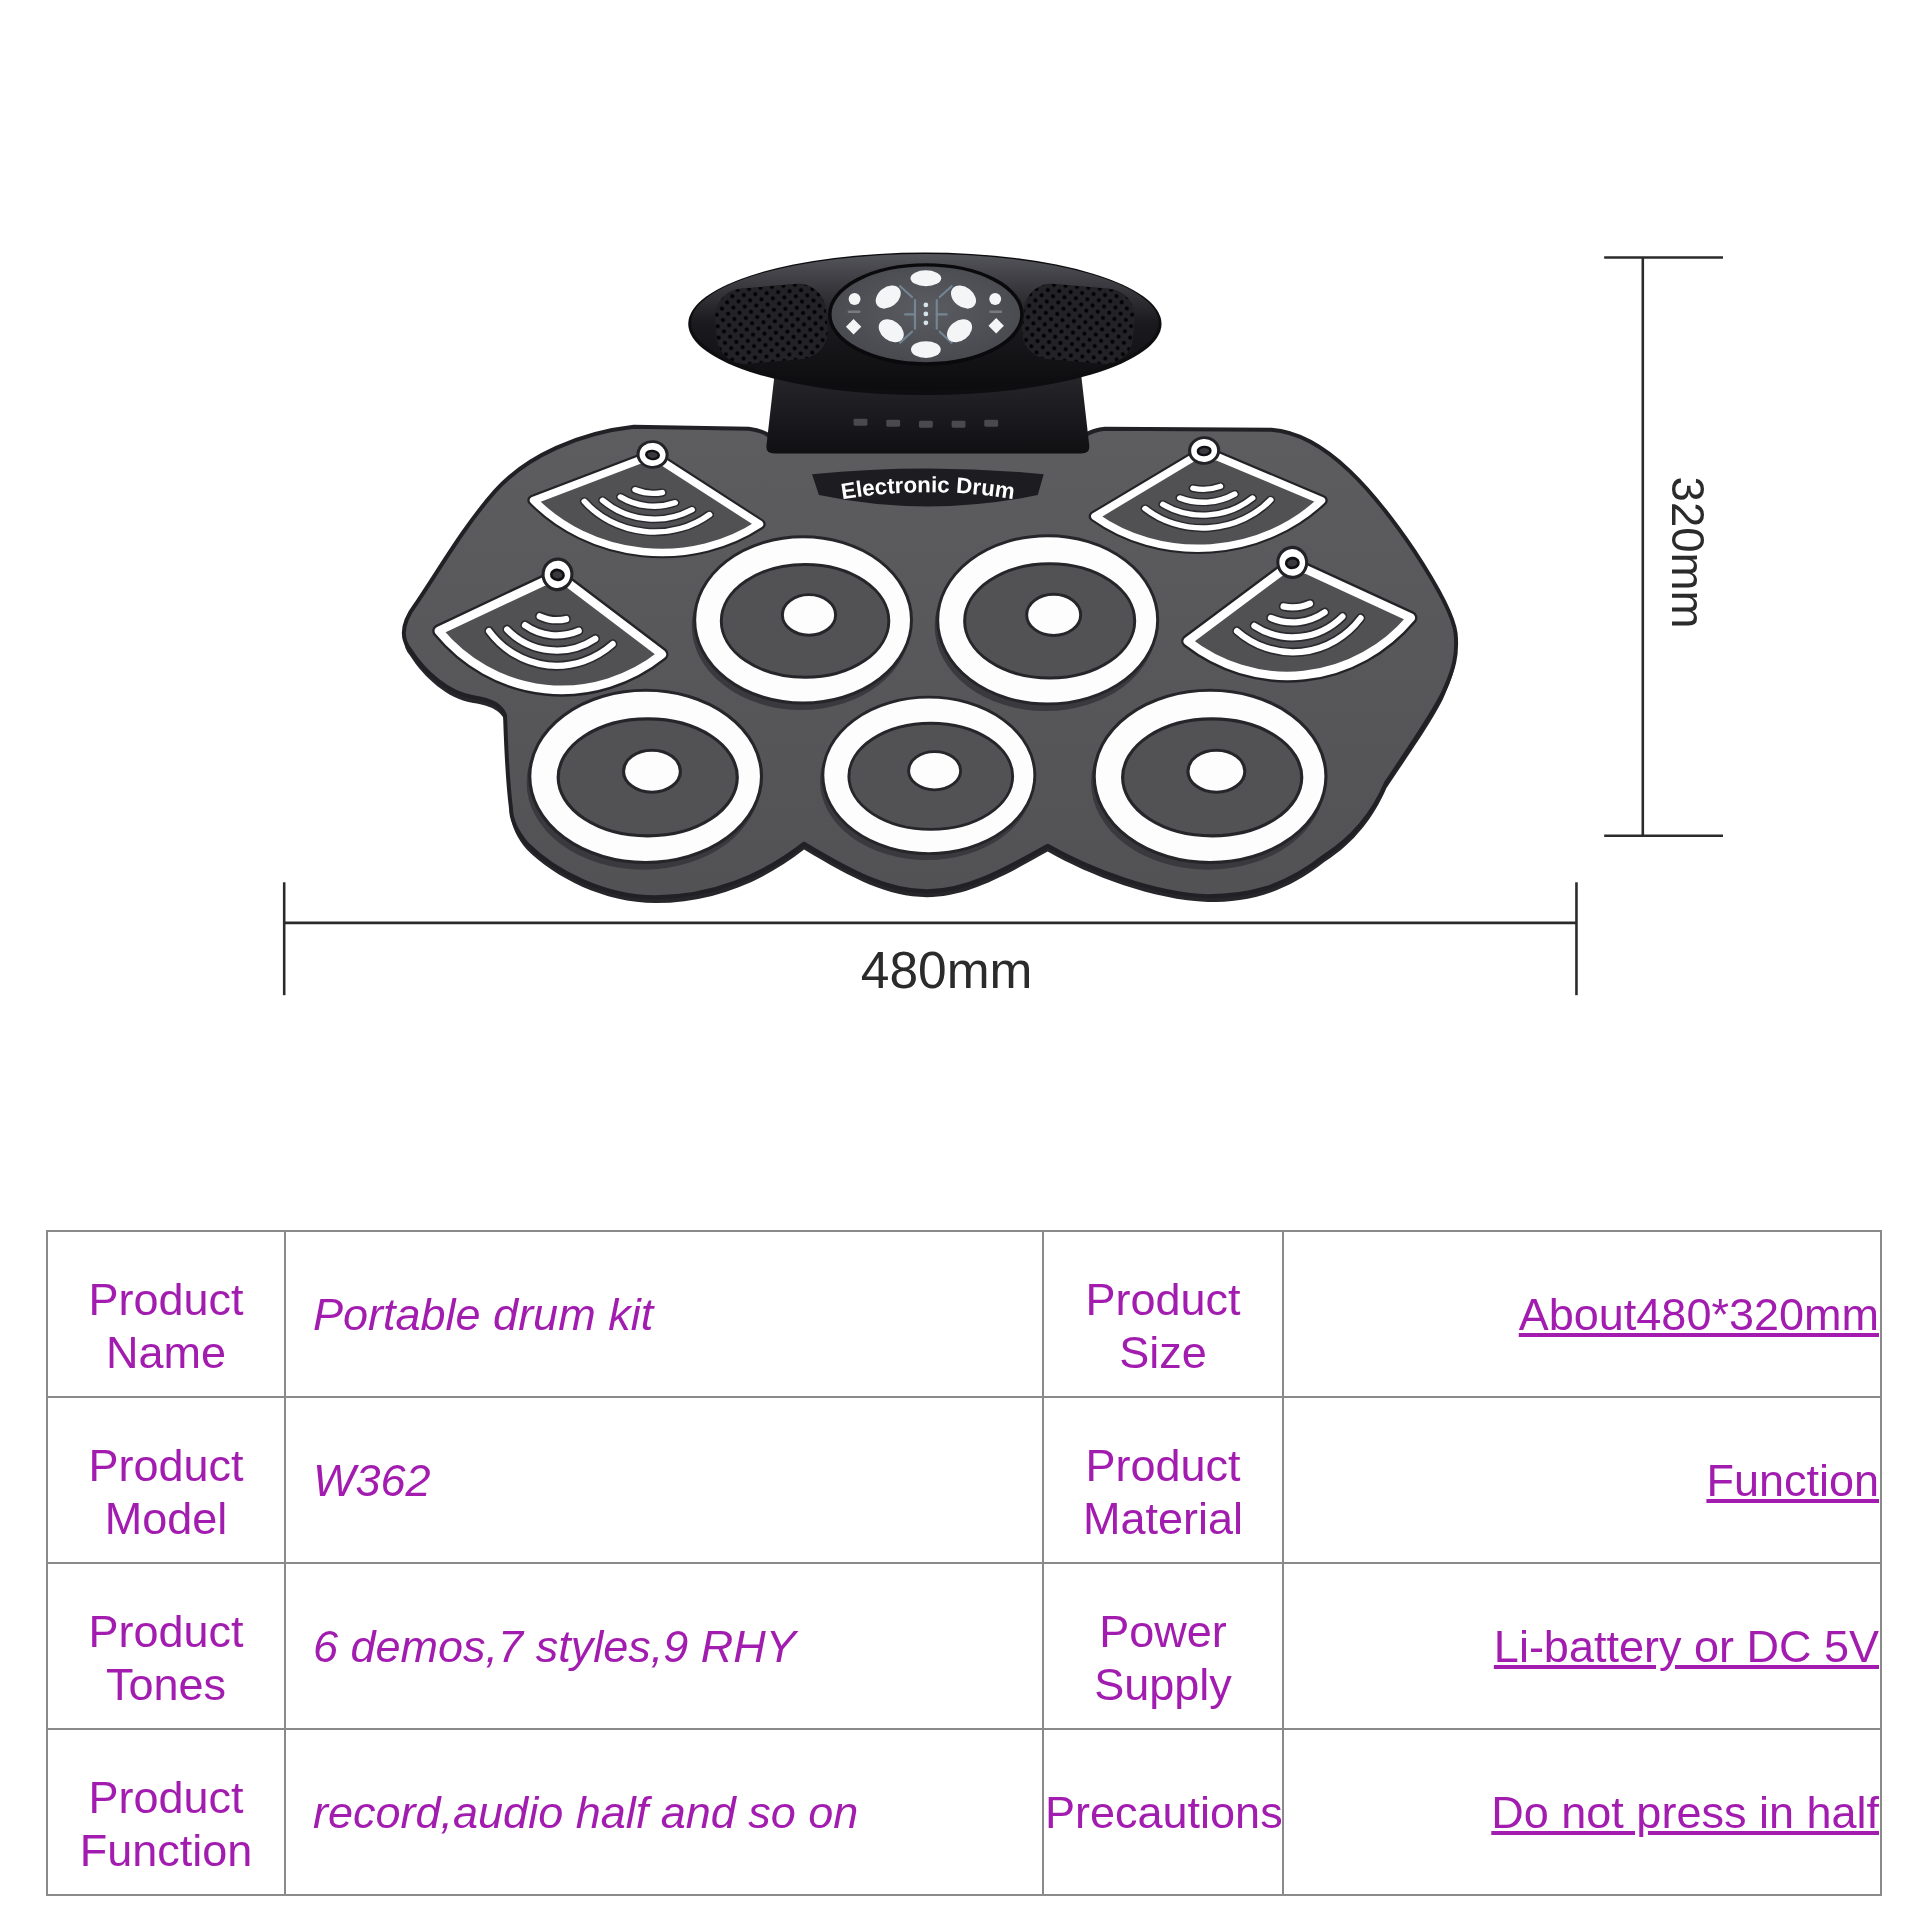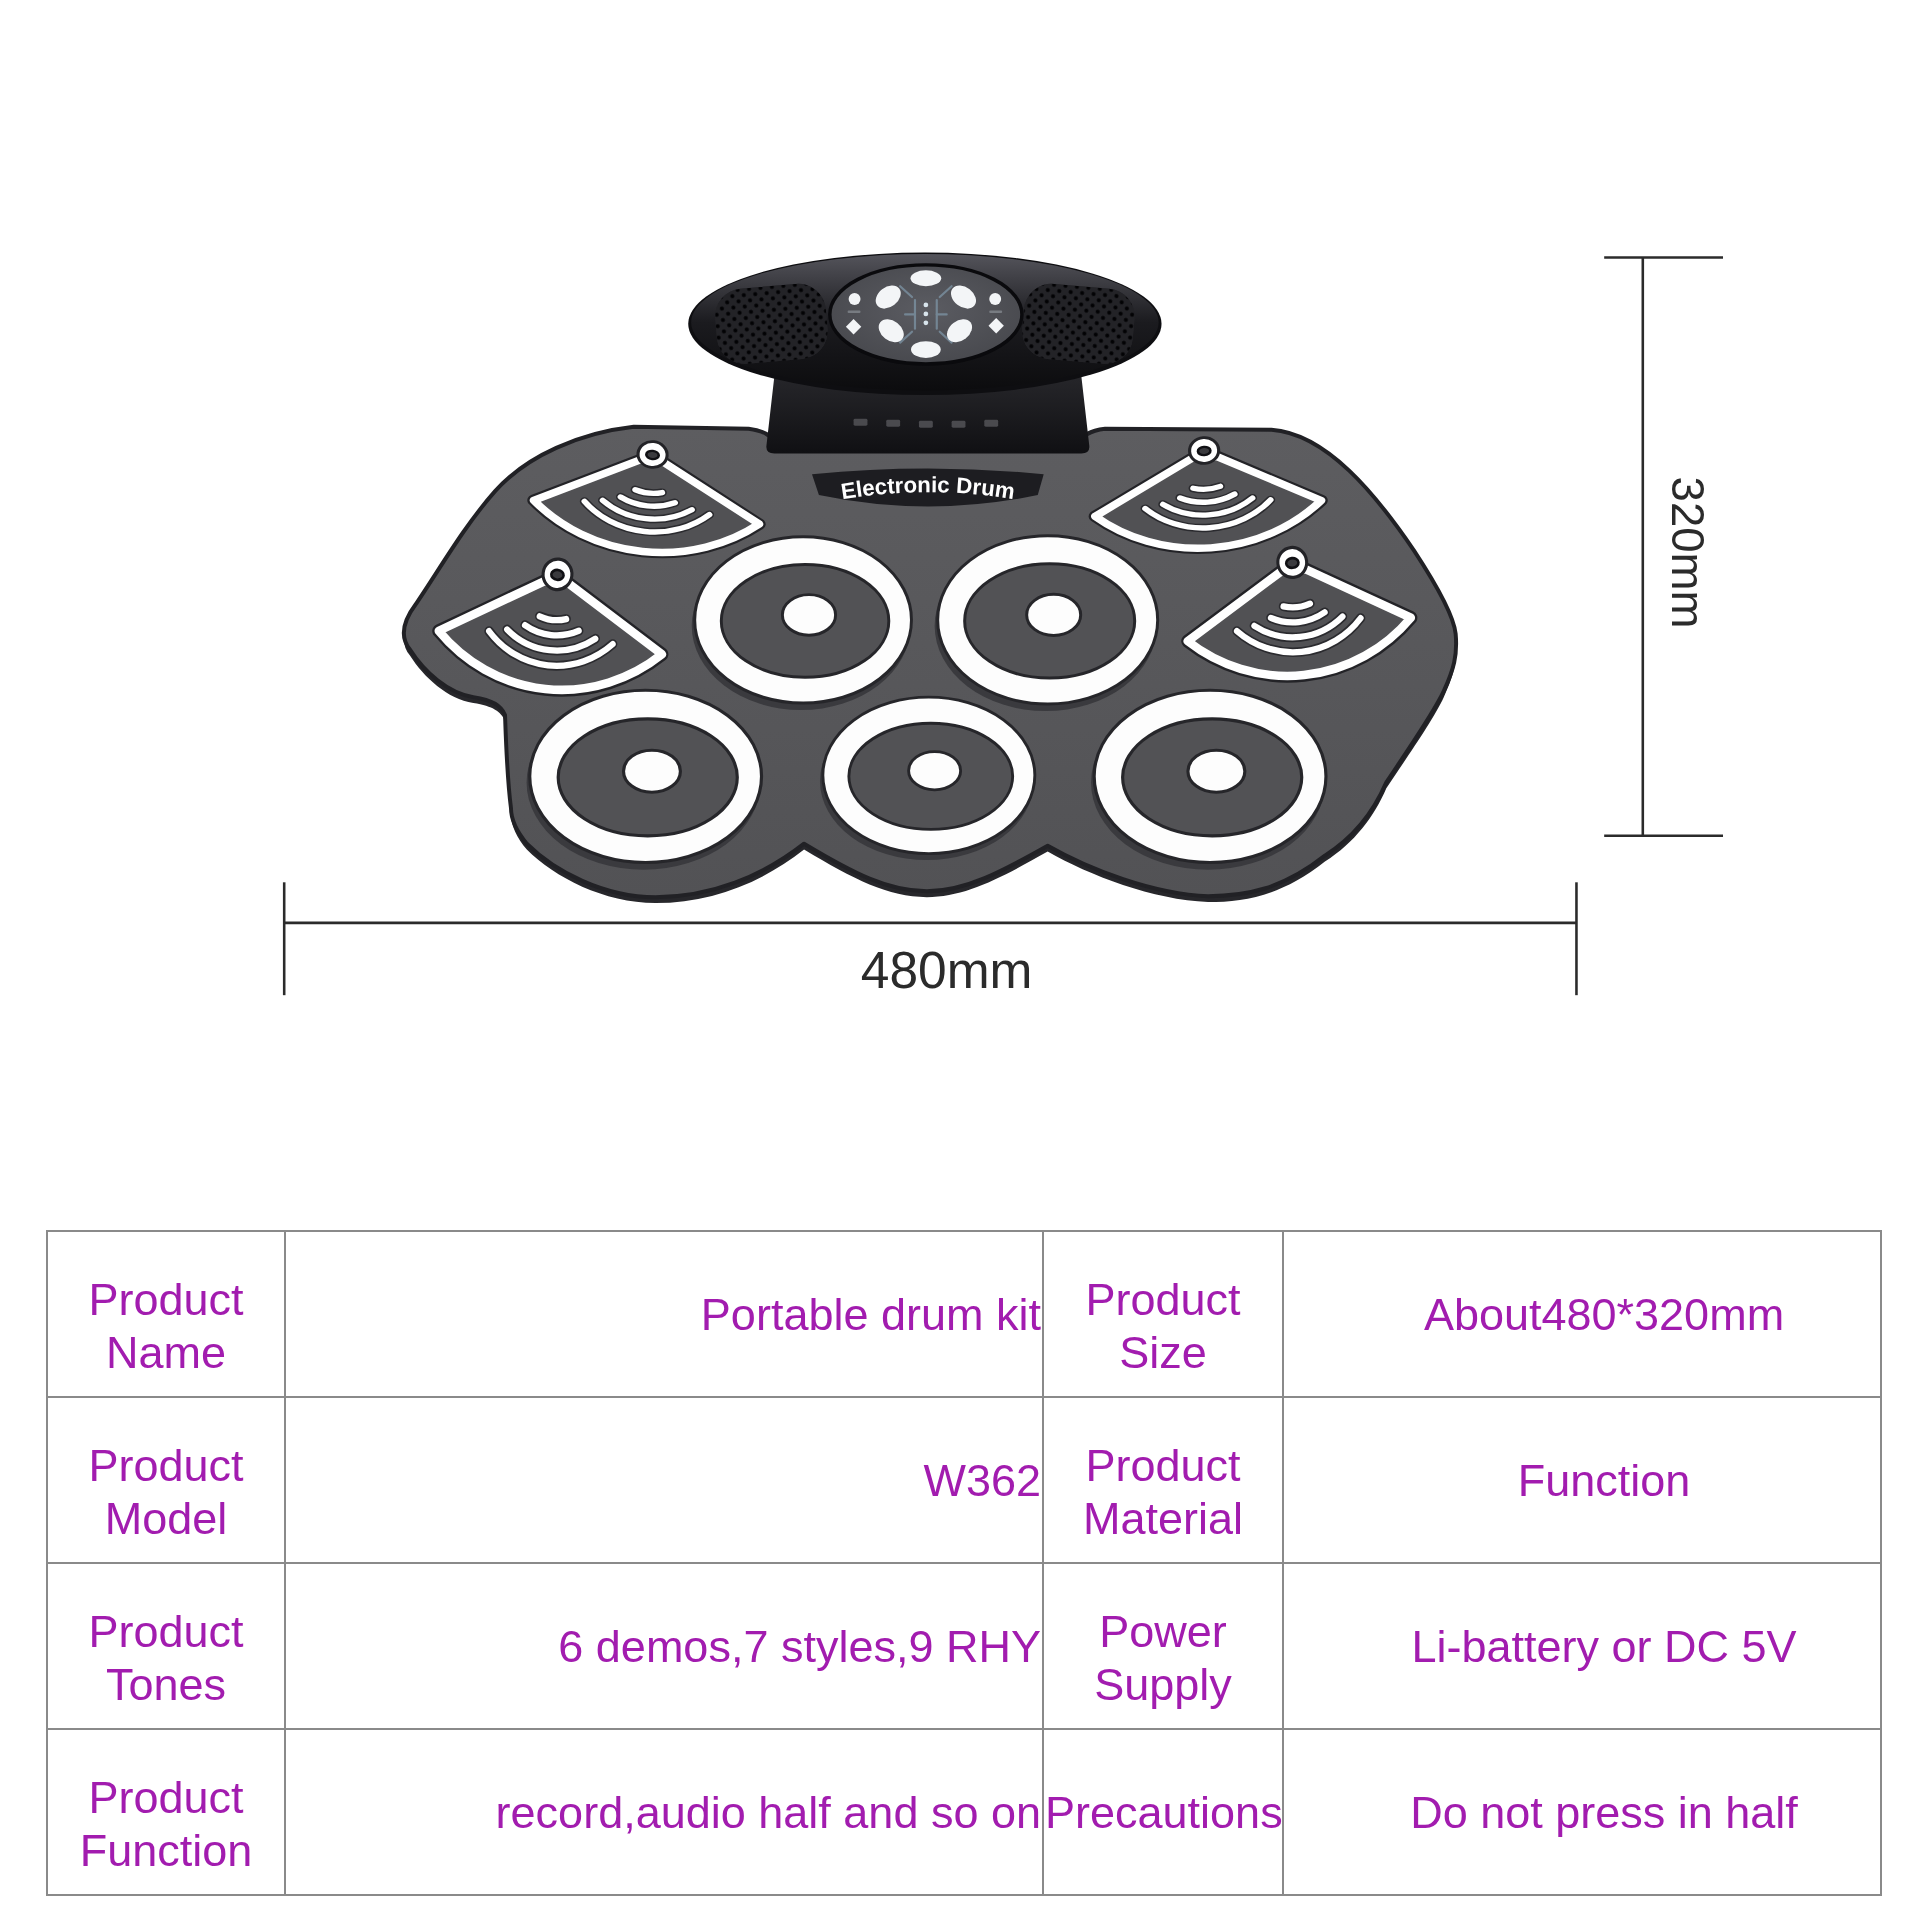--- a/index.html
+++ b/index.html
@@ -4,22 +4,22 @@
 <style>
   html,body{margin:0;padding:0;background:#ffffff;}
   .page{position:relative;width:1927px;height:1927px;background:#ffffff;overflow:hidden;
         font-family:"Liberation Sans", sans-serif;}
   svg{position:absolute;left:0;top:0;}
   table.spec{position:absolute;left:46px;top:1230px;width:1834px;height:663px;
      border-collapse:collapse;table-layout:fixed;font-family:"Liberation Sans",sans-serif;
      color:#a21caf;font-size:45px;}
   table.spec td{border:2px solid #8a8a8a;vertical-align:middle;line-height:53px;}
   td.lab{text-align:center;}
-  td.val{text-align:right;padding-left:27px;}
-  td.val4{text-align:center;padding-left:45px;}
+  td.val{text-align:left;padding-left:27px;font-style:italic;}
+  td.val4{text-align:right;padding-left:45px;text-decoration:underline;}
   .dn{transform:translateY(12px);}
 </style>
 </head>
 <body>
 <div class="page">
 <svg width="1927" height="1927" viewBox="0 0 1946 1946">
   <defs>
     <linearGradient id="unitg" x1="0" y1="0" x2="0" y2="1">
       <stop offset="0" stop-color="#54545b"></stop>
       <stop offset="0.5" stop-color="#1b1b1f"></stop>

